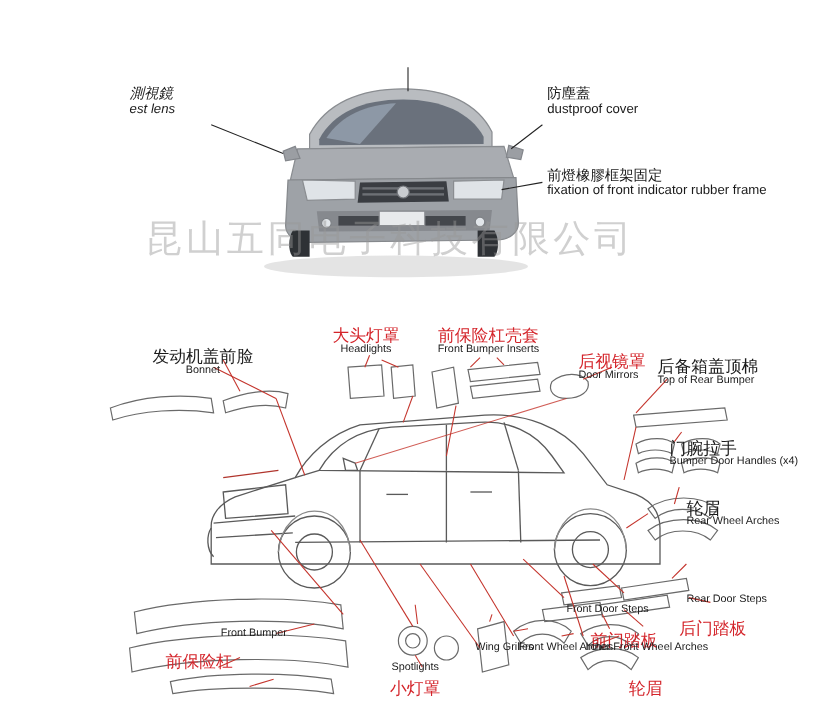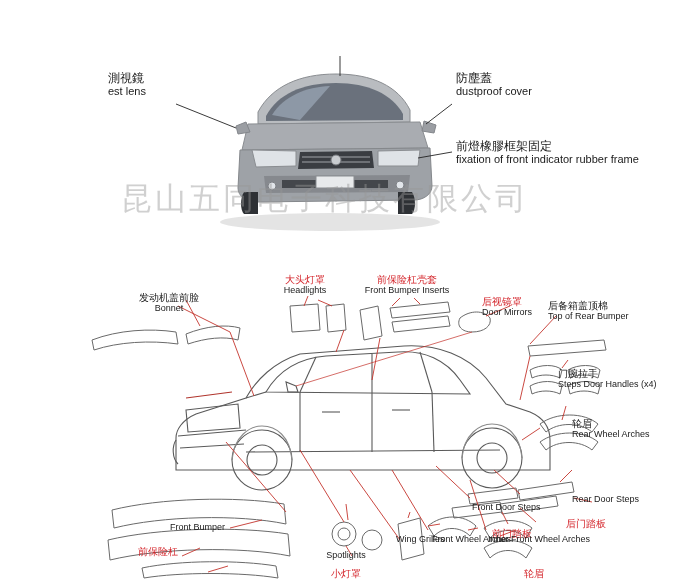--- a/index.html
+++ b/index.html
@@ -29,21 +29,21 @@
     line-height: 13px;
   }
   .label .en {
     display: block;
     font-size: 11px;
     line-height: 12px;
   }
   .label.center { text-align: center; }
   .label.red .cn { color: #d4242a; }
   .label.red .en { color: #1a1a1a; }
-  .label.small .cn { font-size: 10px; line-height: 11px; }
+  .label.small .cn { font-size: 14px; line-height: 11px; }
   .label.small .en { font-size: 9px;  line-height: 10px; }
 
   
   svg.layer {
     position: absolute;
     left: 0;
     top: 0;
     width: 700px;
     height: 584px;
     pointer-events: none;
@@ -124,21 +124,21 @@
 
       <path d="M176 104 L236 128"></path>
 
       <path d="M452 104 L426 124"></path>
 
       <path d="M452 152 L418 158"></path>
     </g>
   </svg>
 
 
-  <div class="label" style="left:108px; top:72px;">
+  <div class="label" style="left:108px; top:72px;font-style:italic;">
     <span class="cn">測視鏡</span>
     <span class="en">est lens</span>
   </div>
 
   <div class="label" style="left:456px; top:140px;">
     <span class="cn">前燈橡膠框架固定</span>
     <span class="en">fixation of front indicator rubber frame</span>
   </div>
 
   <div class="label" style="left:456px; top:72px;">
@@ -305,21 +305,21 @@
     <span class="en">Door Mirrors</span>
   </div>
 
   <div class="label small" style="left:548px; top:300px;">
     <span class="cn">后备箱盖顶棉</span>
     <span class="en">Top of Rear Bumper</span>
   </div>
 
   <div class="label small" style="left:558px; top:368px;">
     <span class="cn">门腕拉手</span>
-    <span class="en">Steps Door Handles (x4)</span>
+    <span class="en">Bumper Door Handles (x4)</span>
   </div>
 
   <div class="label small" style="left:572px; top:418px;">
     <span class="cn">轮眉</span>
     <span class="en">Rear Wheel Arches</span>
   </div>
 
   <div class="label small" style="left:572px; top:494px;">
     <span class="en">Rear Door Steps</span>
   </div>
@@ -353,21 +353,21 @@
   </div>
 
   <div class="label small center" style="left:318px; top:550px; width:56px;">
     <span class="en">Spotlights</span>
   </div>
 
   <div class="label small red center" style="left:318px; top:568px; width:56px;">
     <span class="cn">小灯罩</span>
   </div>
 
-  <div class="label small" style="left:158px; top:522px;padding-left:12px;">
+  <div class="label small" style="left:172px; top:522px;padding-left:12px;">
     <span class="en">Front Bumper</span>
   </div>
 
   <div class="label small red" style="left:138px; top:546px;">
     <span class="cn">前保险杠</span>
   </div>
 
 </div>
 
 </body></html>

